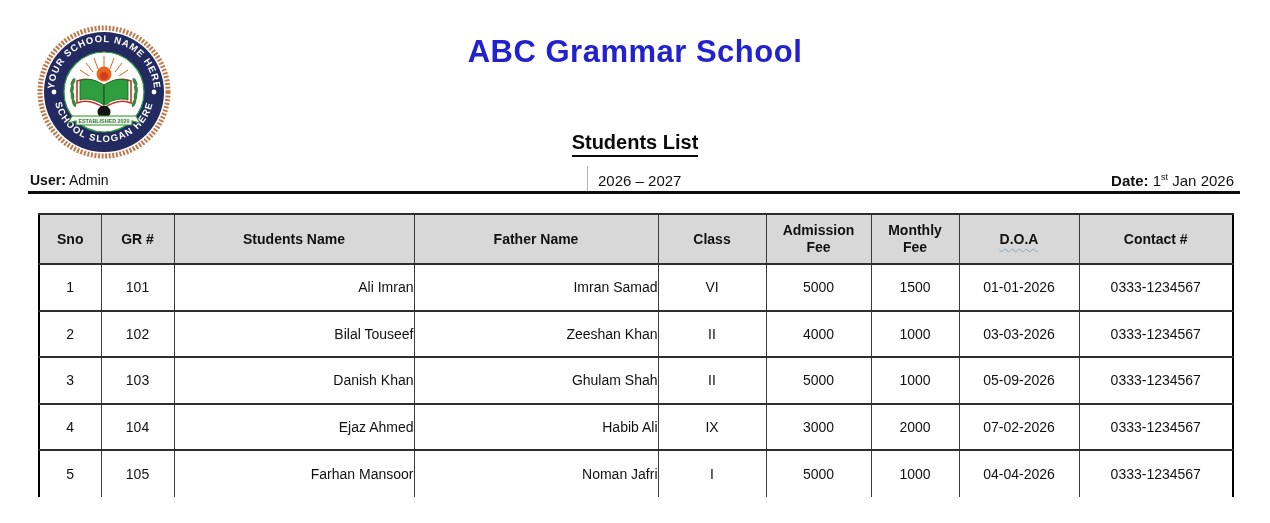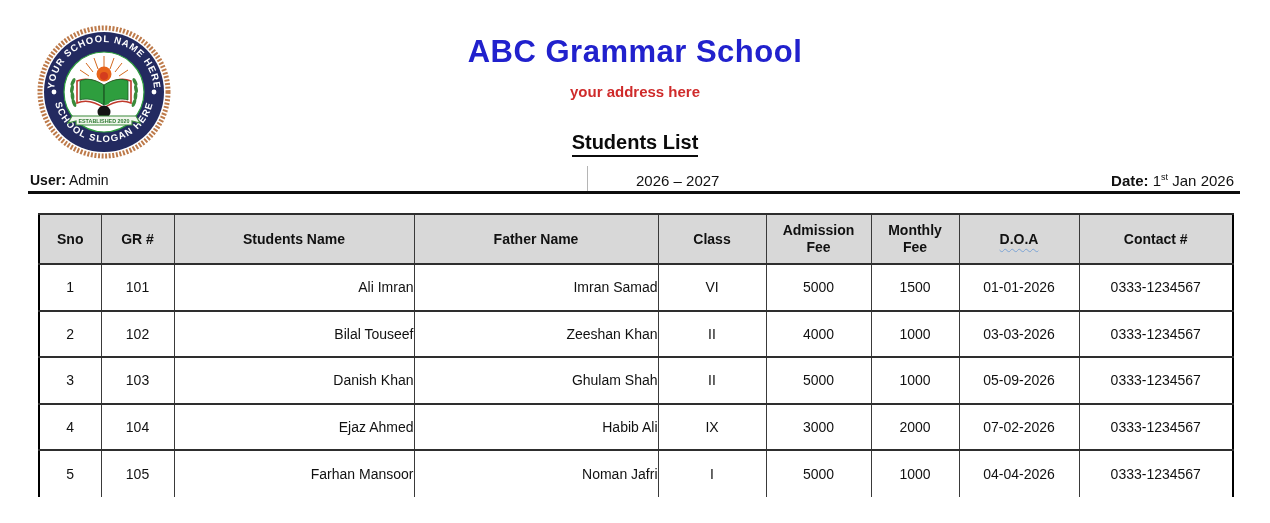--- a/index.html
+++ b/index.html
@@ -25,21 +25,21 @@
     font-size: 20px;
     font-weight: bold;
     color: #0b0b0b;
     border-bottom: 2px solid #0b0b0b;
     padding-bottom: 1px;
     text-align: right;
   }
 
   
   #info-user { position: absolute; left: 30px; top: 172px; font-size: 14px; }
-  #info-session { position: absolute; left: 598px; top: 172px; font-size: 15px; margin-left: 38px; }
+  #info-session { position: absolute; left: 598px; top: 172px; font-size: 15px; }
   #session-divider { position: absolute; left: 587px; top: 166px; width: 1px; height: 25px; background: #b5b5b5; }
   #info-date { position: absolute; right: 36px; top: 172px; font-size: 15px; }
   .bold { font-weight: bold; margin-top: 19px; }
   sup { font-size: 9px; vertical-align: super; line-height: 0; }
   #main-divider { position: absolute; left: 28px; top: 191px; width: 1212px; height: 3px; background: #0d0d0d; }
 
   
   #students-table-wrap { position: absolute; left: 38px; top: 213px; }
   table { border-collapse: collapse; table-layout: fixed; width: 1194px; }
   table { border: 2px solid #000; border-bottom: none; }
@@ -131,21 +131,20 @@
       </g>
 
       <g>
         <path d="M36 92 L100 92 L104 99 L96 97 L96 101 L40 101 L40 97 L32 99 Z" fill="#f2f7ee" stroke="#3a8a3a" stroke-width="1.2"></path>
         <text x="68" y="98.5" text-anchor="middle" font-family="Liberation Sans, sans-serif" font-size="5.4" font-weight="bold" fill="#2f7a33">ESTABLISHED 2020</text>
       </g>
     </svg>
   </div>
 
   <div id="school-name" class="head-center">ABC Grammar School</div>
-  <div id="school-address" class="head-center">your address here</div>
   <div id="report-title" class="head-center">
     <span>Students List</span>
   </div>
 
   <div id="info-user"><span class="bold">User:</span><span> Admin</span></div>
   <div id="session-divider"></div>
   <div id="info-session">2026 – 2027</div>
   <div id="info-date"><span class="bold">Date:</span><span> 1</span><sup>st</sup><span> Jan 2026</span></div>
   <div id="main-divider"></div>
 

